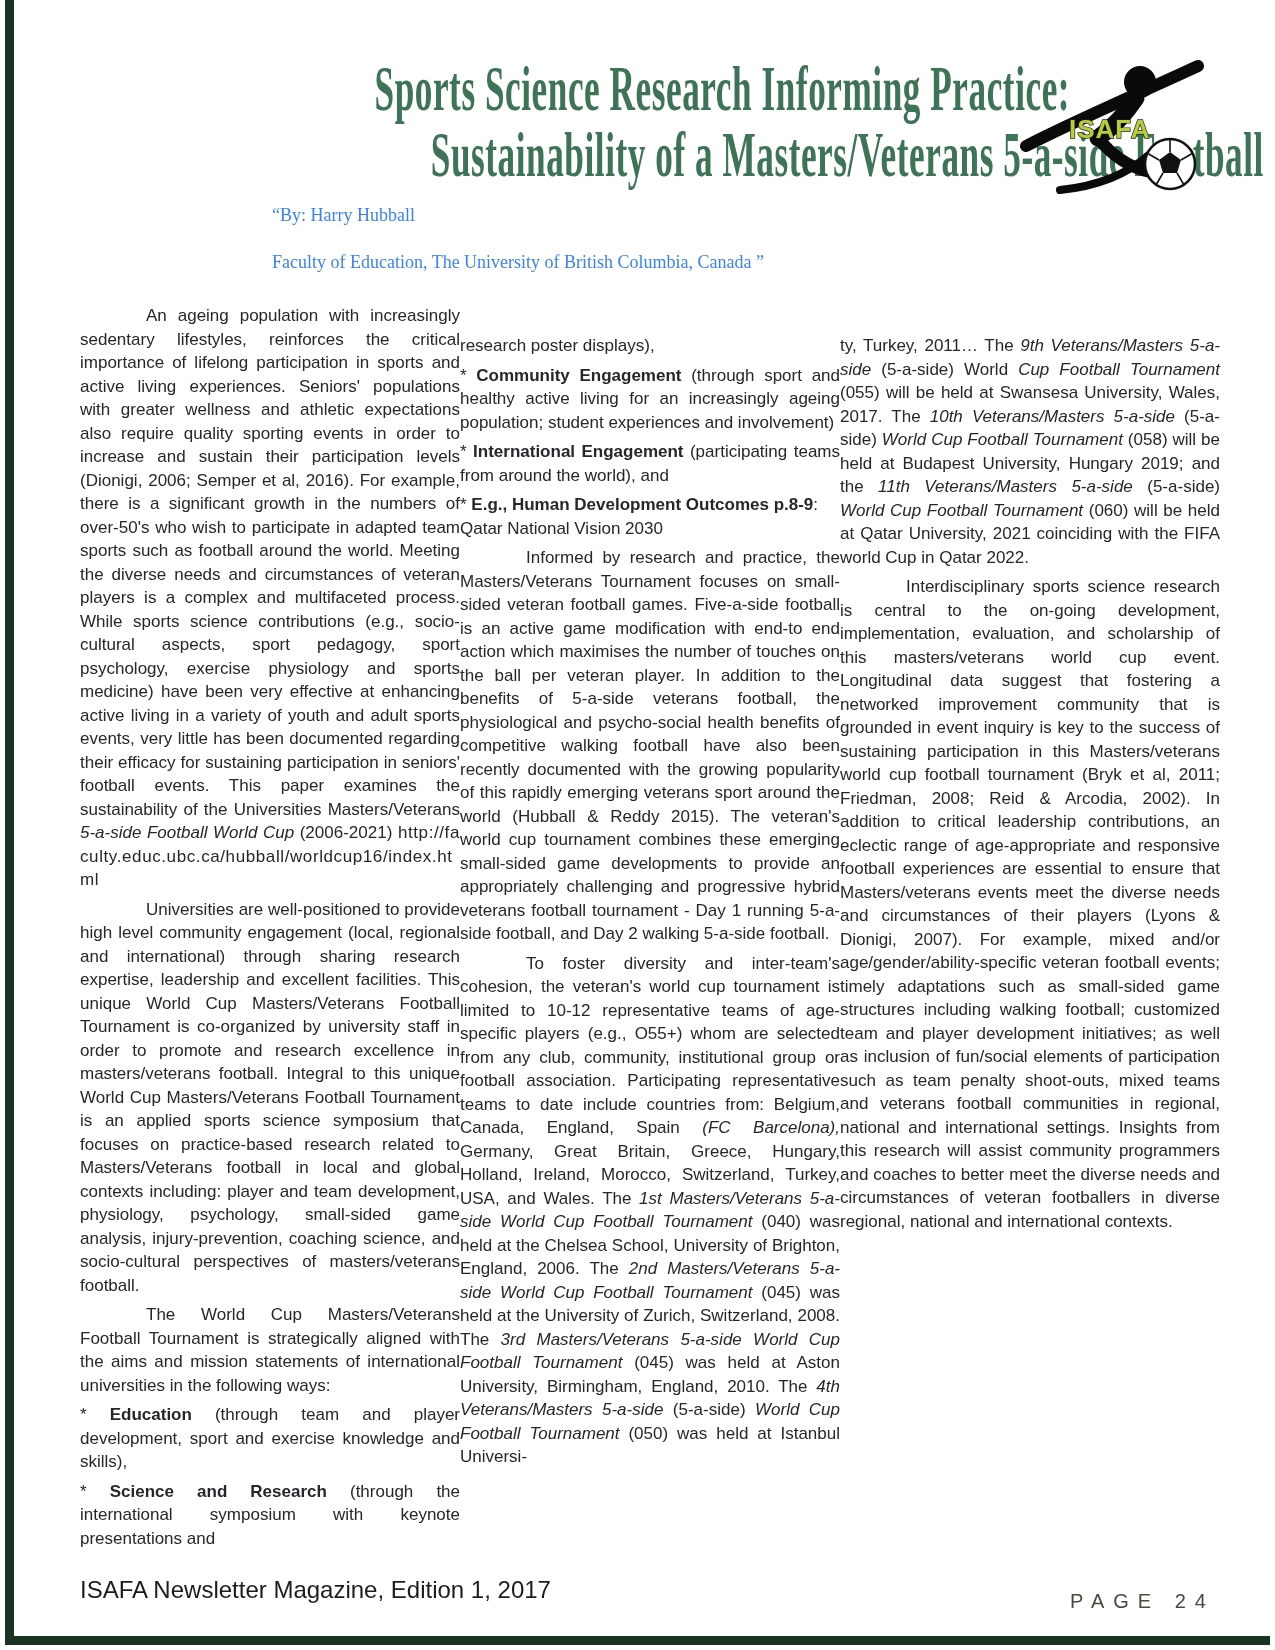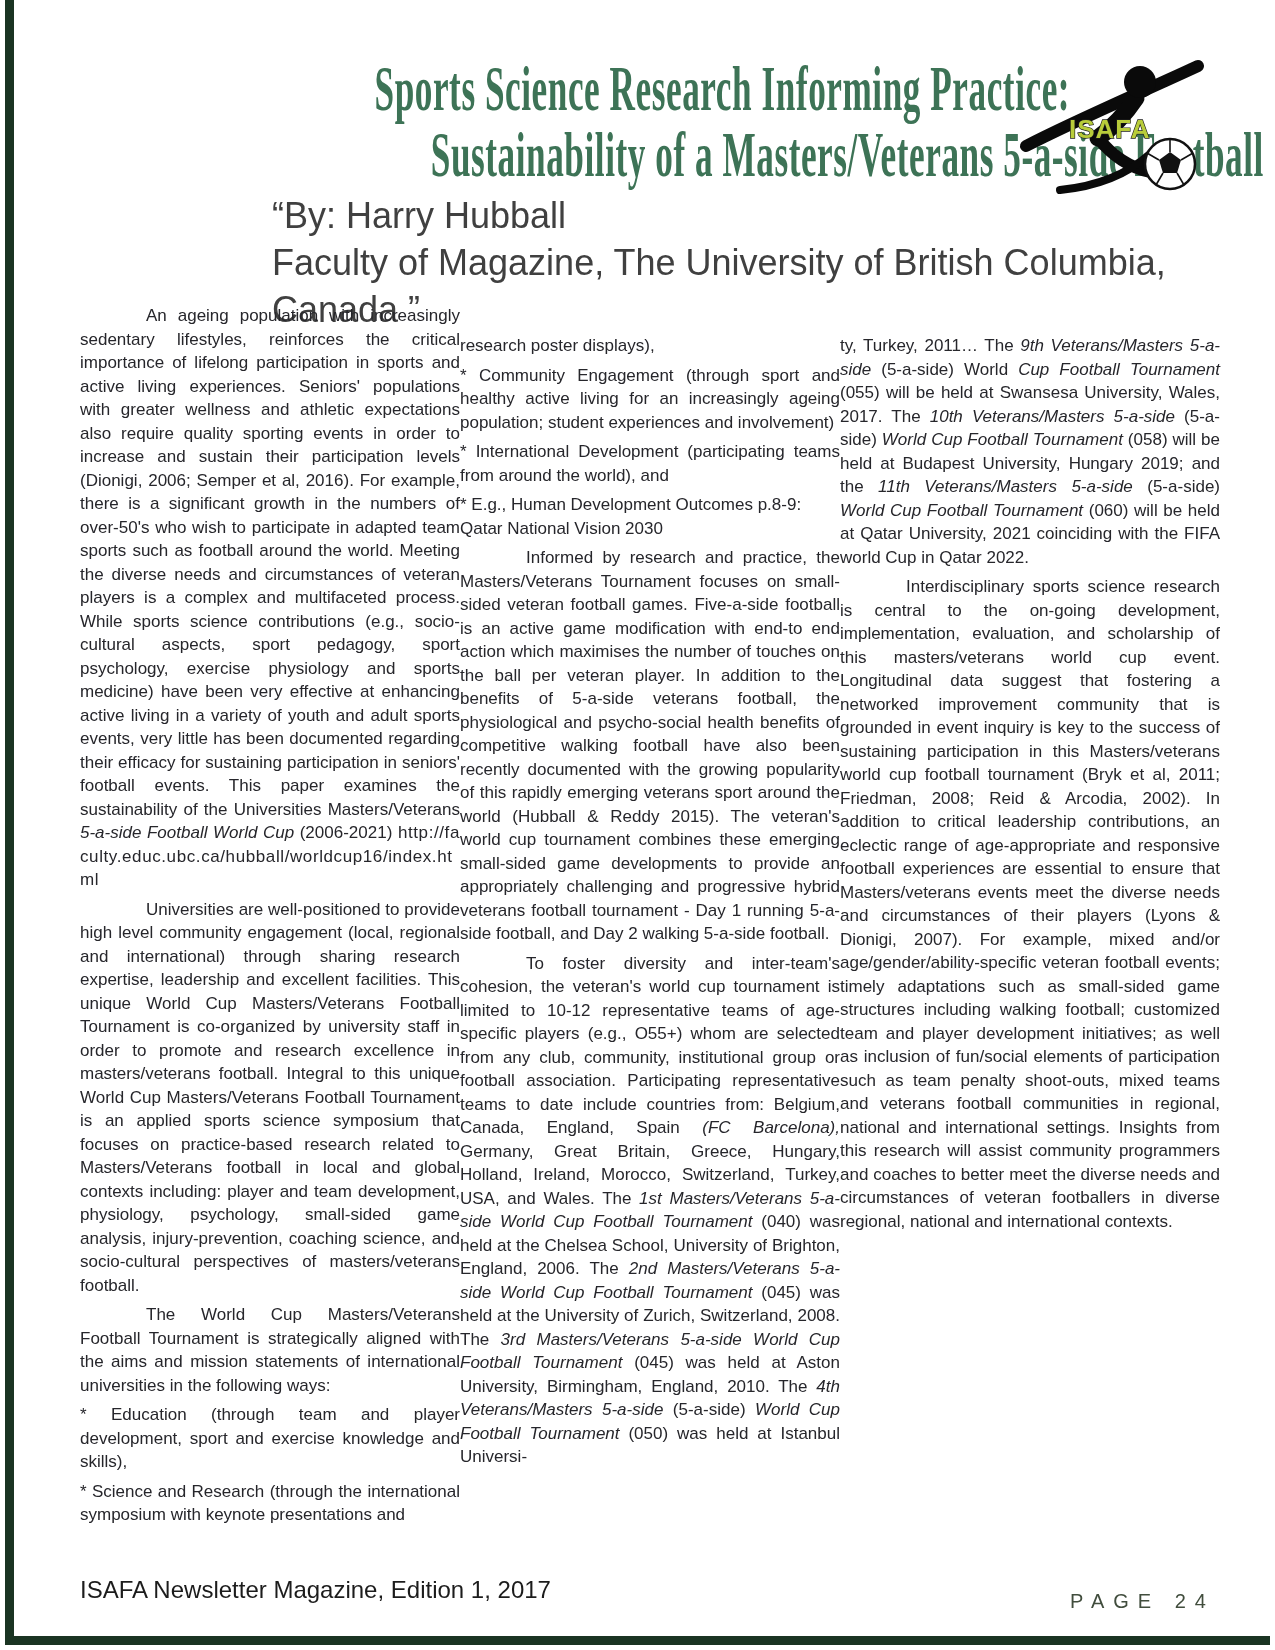--- a/index.html
+++ b/index.html
@@ -9,31 +9,31 @@
   .page{position:relative;width:1275px;height:1650px;background:#fff;overflow:hidden}
 
   .edge-left{position:absolute;left:5px;top:0;width:9px;height:1645px;background:#1a3422}
   .edge-bottom{position:absolute;left:5px;top:1636px;width:1265px;height:9px;background:#1a3422}
 
   .title-wrap{position:absolute;left:90px;top:56px;width:930px;text-align:center;color:#3d7356}
   .title-line{display:block;height:66px;white-space:nowrap}
   .title-line>span{display:inline-block;font-family:"Liberation Serif",serif;font-weight:bold;
     font-size:64px;line-height:66px;transform:scale(0.55,1);transform-origin:center top;letter-spacing:1px}
 
-  .byline{position:absolute;left:272px;top:192px;font-family:Liberation Sans, sans-serif;
-    font-size:36px;line-height:47px;color:#404040}
+  .byline{position:absolute;left:272px;top:192px;font-family:Liberation Serif, serif;
+    font-size:18px;line-height:47px;color:#3b82f6}
 
   .logo{position:absolute;left:1012px;top:52px;width:205px;height:152px}
 
   .columns{position:absolute;left:80px;top:304px;width:1152px;display:flex;}
   .column{flex:0 0 380px;width:380px;font-size:17px;line-height:23.5px;text-align:justify;color:#26262b}
   .column.offset{margin-top:30px}
   .column p{margin:0 0 6px}
   .column p.indent{text-indent:66px}
-  .seg-b{font-weight:normal}
+  .seg-b{font-weight:bold}
   .seg-i{font-style:italic}
   .seg-u{letter-spacing:0.6px;word-break:break-all}
 
   .footer-left{position:absolute;left:80px;top:1576px;font-family:Liberation Sans, sans-serif;
     font-size:24px;color:#1c1c1c}
   .footer-right{position:absolute;right:60px;top:1590px;font-size:20px;font-weight:normal;
     letter-spacing:9px;color:#414d3d}
 </style>
 </head>
 <body>
@@ -43,21 +43,21 @@
   <div class="edge-left"></div>
   <div class="edge-bottom"></div>
 
   <div class="title-wrap">
     <span class="title-line"><span>Sports Science Research Informing Practice:</span></span>
     <span class="title-line"><span>Sustainability of a Masters/Veterans 5-a-side Football</span></span>
   </div>
 
   <div class="byline">
     <div>“By: Harry Hubball</div>
-    <div>Faculty of Magazine, The University of British Columbia, Canada ”</div>
+    <div>Faculty of Education, The University of British Columbia, Canada ”</div>
   </div>
 
   <svg class="logo" viewBox="0 0 205 152">
     <g fill="none" stroke="#0a0a0a" stroke-linecap="round">
       <path d="M14,94 C60,70 130,40 186,14" stroke-width="12"></path>
       <path d="M124,46 C112,64 100,76 86,86" stroke-width="17"></path>
       <path d="M86,86 C102,106 120,116 138,120" stroke-width="12"></path>
       <path d="M48,138 C88,134 118,120 138,102" stroke-width="8"></path>
     </g>
     <circle cx="128" cy="30" r="16" fill="#0a0a0a"></circle>
@@ -79,21 +79,21 @@
     <div class="column">
         <p class="indent"><span>An ageing population with increasingly sedentary lifestyles, reinforces the critical importance of lifelong participation in sports and active living experiences. Seniors' populations with greater wellness and athletic expectations also require quality sporting events in order to increase and sustain their participation levels (Dionigi, 2006; Semper et al, 2016). For example, there is a significant growth in the numbers of over-50's who wish to participate in adapted team sports such as football around the world. Meeting the diverse needs and circumstances of veteran players is a complex and multifaceted process. While sports science contributions (e.g., socio-cultural aspects, sport pedagogy, sport psychology, exercise physiology and sports medicine) have been very effective at enhancing active living in a variety of youth and adult sports events, very little has been documented regarding their efficacy for sustaining participation in seniors' football events. This paper examines the sustainability of the Universities Masters/Veterans </span><span class="seg-i">5-a-side Football World Cup</span><span> (2006-2021) </span><span class="seg-u">http://faculty.educ.ubc.ca/hubball/worldcup16/index.html</span></p>
         <p class="indent"><span>Universities are well-positioned to provide high level community engagement (local, regional and international) through sharing research expertise, leadership and excellent facilities. This unique World Cup Masters/Veterans Football Tournament is co-organized by university staff in order to promote and research excellence in masters/veterans football. Integral to this unique World Cup Masters/Veterans Football Tournament is an applied sports science symposium that focuses on practice-based research related to Masters/Veterans football in local and global contexts including: player and team development, physiology, psychology, small-sided game analysis, injury-prevention, coaching science, and socio-cultural perspectives of masters/veterans football.</span></p>
         <p class="indent"><span>The World Cup Masters/Veterans Football Tournament is strategically aligned with the aims and mission statements of international universities in the following ways:</span></p>
         <p><span>* </span><span class="seg-b">Education</span><span> (through team and player development, sport and exercise knowledge and skills),</span></p>
         <p><span>* </span><span class="seg-b">Science and Research</span><span> (through the international symposium with keynote presentations and</span></p>
       </div>
     <div class="column offset">
         <p><span>research poster displays),</span></p>
         <p><span>* </span><span class="seg-b">Community Engagement</span><span> (through sport and healthy active living for an increasingly ageing population; student experiences and involvement)</span></p>
-        <p><span>* </span><span class="seg-b">International Development</span><span> (participating teams from around the world), and</span></p>
+        <p><span>* </span><span class="seg-b">International Engagement</span><span> (participating teams from around the world), and</span></p>
         <p><span>* </span><span class="seg-b">E.g., Human Development Outcomes p.8-9</span><span>:</span><br><span>Qatar National Vision 2030</span></p>
         <p class="indent"><span>Informed by research and practice, the Masters/Veterans Tournament focuses on small-sided veteran football games. Five-a-side football is an active game modification with end-to end action which maximises the number of touches on the ball per veteran player. In addition to the benefits of 5-a-side veterans football, the physiological and psycho-social health benefits of competitive walking football have also been recently documented with the growing popularity of this rapidly emerging veterans sport around the world (Hubball &amp; Reddy 2015). The veteran's world cup tournament combines these emerging small-sided game developments to provide an appropriately challenging and progressive hybrid veterans football tournament - Day 1 running 5-a-side football, and Day 2 walking 5-a-side football.</span></p>
         <p class="indent"><span>To foster diversity and inter-team's cohesion, the veteran's world cup tournament is limited to 10-12 representative teams of age-specific players (e.g., O55+) whom are selected from any club, community, institutional group or football association. Participating representative teams to date include countries from: Belgium, Canada, England, Spain </span><span class="seg-i">(FC Barcelona),</span><span> Germany, Great Britain, Greece, Hungary, Holland, Ireland, Morocco, Switzerland, Turkey, USA, and Wales. The </span><span class="seg-i">1st Masters/Veterans 5-a-side World Cup Football Tournament</span><span> (040) was held at the Chelsea School, University of Brighton, England, 2006. The </span><span class="seg-i">2nd Masters/Veterans 5-a-side World Cup Football Tournament</span><span> (045) was held at the University of Zurich, Switzerland, 2008. The </span><span class="seg-i">3rd Masters/Veterans 5-a-side World Cup Football Tournament</span><span> (045) was held at Aston University, Birmingham, England, 2010. The </span><span class="seg-i">4th Veterans/Masters 5-a-side</span><span> (5-a-side) </span><span class="seg-i">World Cup Football Tournament</span><span> (050) was held at Istanbul Universi-</span></p>
       </div>
     <div class="column offset">
         <p><span>ty, Turkey, 2011… The </span><span class="seg-i">9th Veterans/Masters 5-a-side</span><span> (5-a-side) World </span><span class="seg-i">Cup Football Tournament</span><span> (055) will be held at Swansesa University, Wales, 2017. The </span><span class="seg-i">10th Veterans/Masters 5-a-side</span><span> (5-a-side) </span><span class="seg-i">World Cup Football Tournament</span><span> (058) will be held at Budapest University, Hungary 2019; and the </span><span class="seg-i">11th Veterans/Masters 5-a-side</span><span> (5-a-side) </span><span class="seg-i">World Cup Football Tournament</span><span> (060) will be held at Qatar University, 2021 coinciding with the FIFA world Cup in Qatar 2022.</span></p>
         <p class="indent"><span>Interdisciplinary sports science research is central to the on-going development, implementation, evaluation, and scholarship of this masters/veterans world cup event. Longitudinal data suggest that fostering a networked improvement community that is grounded in event inquiry is key to the success of sustaining participation in this Masters/veterans world cup football tournament (Bryk et al, 2011; Friedman, 2008; Reid &amp; Arcodia, 2002). In addition to critical leadership contributions, an eclectic range of age-appropriate and responsive football experiences are essential to ensure that Masters/veterans events meet the diverse needs and circumstances of their players (Lyons &amp; Dionigi, 2007). For example, mixed and/or age/gender/ability-specific veteran football events; timely adaptations such as small-sided game structures including walking football; customized team and player development initiatives; as well as inclusion of fun/social elements of participation such as team penalty shoot-outs, mixed teams and veterans football communities in regional, national and international settings. Insights from this research will assist community programmers and coaches to better meet the diverse needs and circumstances of veteran footballers in diverse regional, national and international contexts.</span></p>
       </div>
   </div>
 

